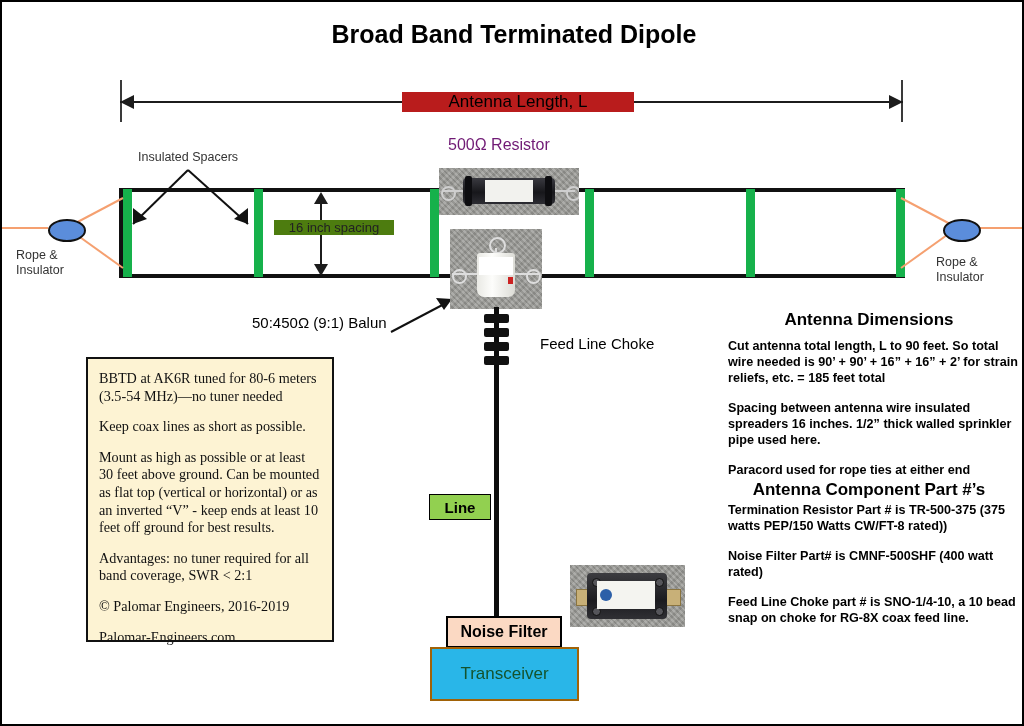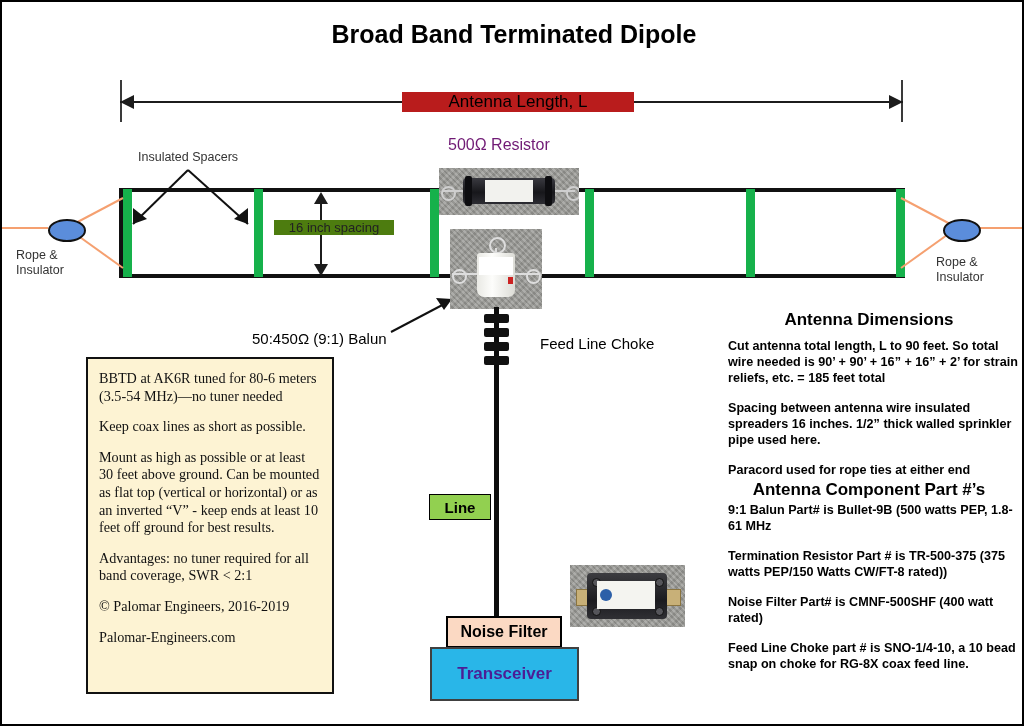--- a/index.html
+++ b/index.html
@@ -101,40 +101,40 @@
   #nf-logo{position:absolute;left:30px;top:24px;width:12px;height:12px;border-radius:50%;background:#2c5fa8;}
   .nf-screw{position:absolute;width:7px;height:7px;border-radius:50%;background:#55555a;border:1px solid #111;}
   .nf-conn{position:absolute;top:24px;width:13px;height:15px;background:#c8b078;border:1px solid #8a7440;}
 
   
   #feedline{left:492px;top:305px;width:5px;height:352px;background:#0d0d0d;}
   .bead{left:482px;width:25px;height:9px;background:#111;border-radius:2px;}
 
   
   #res-label{left:446px;top:134px;font-size:16px;color:#701a75;}
-  #balun-label{left:250px;top:312px;font-size:15px;color:#000;margin-top:16px;}
+  #balun-label{left:250px;top:312px;font-size:15px;color:#000;}
   #choke-label{left:538px;top:333px;font-size:15px;color:#000;}
 
   
   #coax-box{
     left:427px;top:492px;width:60px;height:24px;background:#92d050;border:1px solid #000;
     font-size:15px;font-weight:bold;color:#000;display:flex;align-items:center;justify-content:center;
   }
   #noise-box{
     left:444px;top:578px;width:112px;height:28px;background:#fbd9c3;border:2px solid #000;
     font-size:16px;font-weight:bold;color:#000;display:flex;align-items:center;justify-content:center;margin-top:36px;
   }
   #trx-box{
-    left:428px;top:645px;width:145px;height:50px;background:#29b6e8;border:2px solid #404040;
-    font-size:17px;font-weight:bold;color:#4c1d95;display:flex;align-items:center;justify-content:center;
+    left:428px;top:645px;width:145px;height:50px;background:#29b6e8;border:2px solid #a16207;
+    font-size:17px;font-weight:normal;color:#14532d;display:flex;align-items:center;justify-content:center;
   }
 
   
   #note-box{
-    left:84px;top:355px;width:248px;height:337px;
+    left:84px;top:355px;width:248px;height:285px;
     background:#fdf3d3;border:2px solid #111;box-sizing:border-box;
     padding:11px 11px 0 11px;
     font-family:"Liberation Serif",serif;font-size:14.2px;line-height:17.6px;color:#111;
   }
   #note-box p{margin:0 0 13px 0;}
   #note-box p.last{text-align:left;margin-top:2px;}
 
   
   .rcol{font-size:12.6px;line-height:16px;color:#000;font-weight:bold;}
   #dims-head{left:722px;top:308px;width:290px;text-align:center;font-size:17px;font-weight:bold;color:#000;}
@@ -269,19 +269,18 @@
 
   <div class="abs" id="dims-head">Antenna Dimensions</div>
   <div class="abs rcol" id="dims-body">
     <p>Cut antenna total length, L to 90 feet.  So total wire needed is 90’ + 90’ + 16” + 16”  + 2’ for strain reliefs, etc. =  185 feet total</p>
     <p>Spacing between antenna wire insulated spreaders 16 inches.  1/2” thick walled sprinkler pipe used here.</p>
     <p>Paracord used for rope ties at either end</p>
   </div>
 
   <div class="abs" id="parts-head">Antenna Component Part #’s</div>
   <div class="abs rcol" id="parts-body">
-    <p>9:1 Balun Part# is Bullet-9B (500 watts PEP, 1.8-61 MHz</p>
     <p>Termination Resistor  Part # is TR-500-375 (375 watts PEP/150 Watts CW/FT-8 rated))</p>
     <p>Noise Filter Part# is CMNF-500SHF (400 watt rated)</p>
     <p>Feed Line Choke part # is SNO-1/4-10, a 10 bead snap on choke for RG-8X coax feed line.</p>
   </div>
 
 </div>
 
 </body></html>

